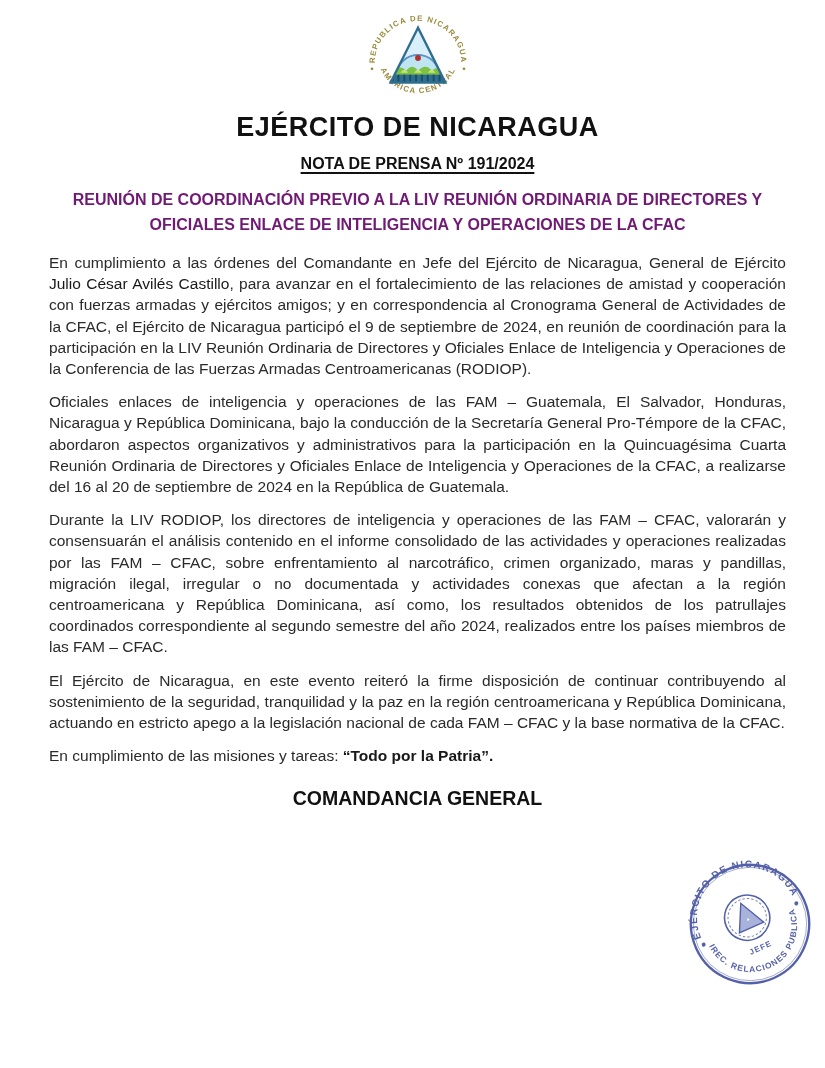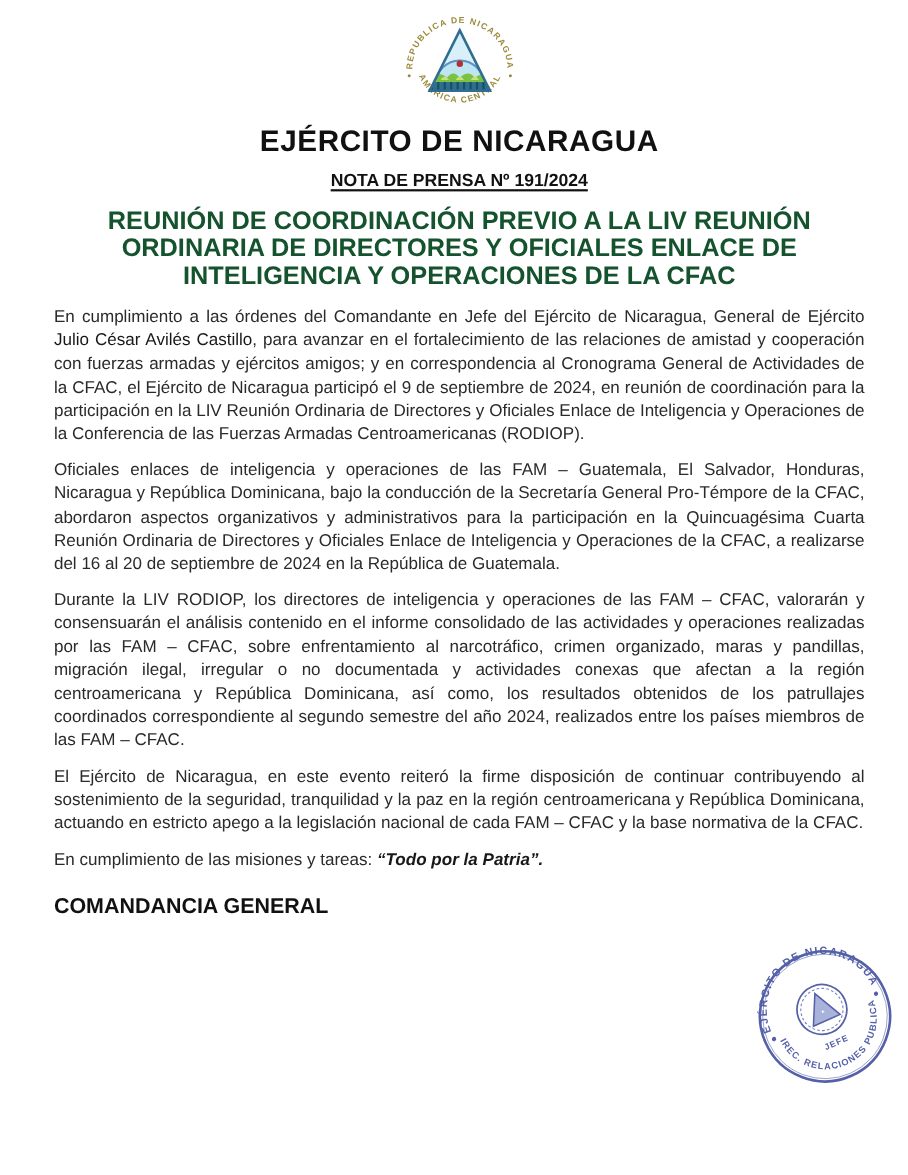--- a/index.html
+++ b/index.html
@@ -35,36 +35,37 @@
     margin:12px 0 0 0;
   }
   .press-note span{
     text-decoration:underline;
     text-decoration-thickness:2px;
     text-underline-offset:3px;
   }
   .headline{
     text-align:center;
     font-weight:bold;
-    font-size:23px;
+    font-size:16px;
     line-height:25px;
-    color:#14532d;
+    color:#701a75;
     max-width:710px;
     margin:14px auto 0 auto;
   }
   .doc-body p{
     font-size:15.5px;
     line-height:21.2px;
     text-align:justify;
     margin:12px 0 0 0;
   }
   .doc-body p.first{margin-top:15px;}
   .bold-name{font-weight:normal;color:#181818;}
-  .motto{font-weight:bold;font-style:italic;color:#181818;}
+  .motto{font-weight:bold;color:#181818;}
   .footer-block{
+    text-align:center;
     font-weight:bold;
     font-size:19.5px;
     line-height:25px;
     color:#111111;
     margin:20px 0 0 0;
   }
   .stamp{
     position:absolute;
     left:686px;
     top:860px;

